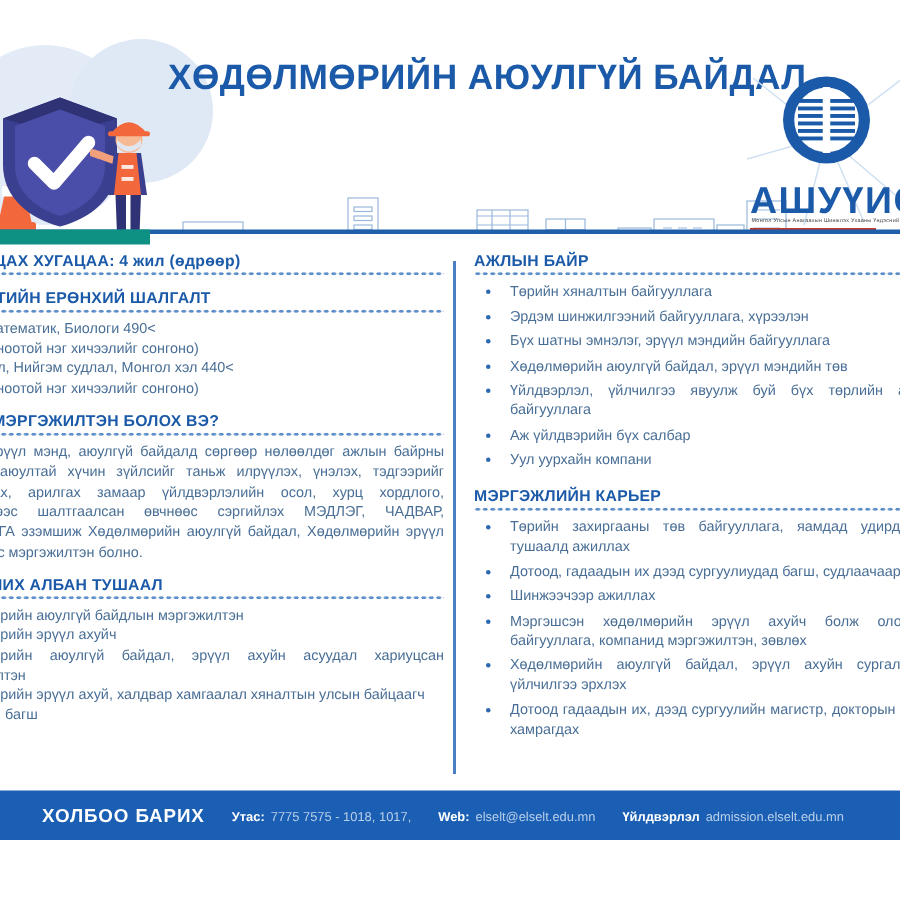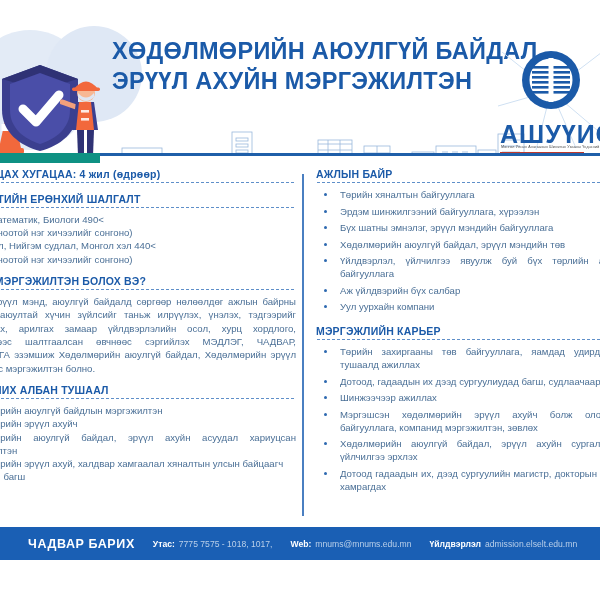--- a/index.html
+++ b/index.html
@@ -141,21 +141,20 @@
 
         <path d="M18 21 q8 9 16 0 v4 q-8 8 -16 0 z" fill="#dfe6f2"></path>
 
         <path d="M14 17 q12 -15 24 0 z" fill="#f2683c"></path>
         <rect x="12" y="15.5" width="28" height="3.4" rx="1.7" fill="#f2683c"></rect>
       </svg>
     </div>
 
     <div class="title-wrap">
       <div class="title-line l1">ХӨДӨЛМӨРИЙН АЮУЛГҮЙ БАЙДАЛ,</div>
-      <div class="title-line l2">ЭРҮҮЛ АХУЙН МЭРГЭЖИЛТЭН</div>
     </div>
 
     <svg class="city" viewBox="0 0 420 46" preserveAspectRatio="none">
       <g fill="none" stroke="#9ab8dc" stroke-width="0.8">
         <rect x="10" y="20" width="40" height="24"></rect>
         <rect x="14" y="26" width="4" height="4"></rect>
           <rect x="22" y="26" width="4" height="4"></rect>
         <rect x="30" y="26" width="4" height="4"></rect>
           <rect x="38" y="26" width="4" height="4"></rect>
         <rect x="14" y="34" width="4" height="4"></rect>
@@ -281,23 +280,23 @@
           <li>Мэргэшсэн хөдөлмөрийн эрүүл ахуйч болж олон улсын байгууллага, компанид мэргэжилтэн, зөвлөх</li>
           <li>Хөдөлмөрийн аюулгүй байдал, эрүүл ахуйн сургалт, зөвлөх үйлчилгээ эрхлэх</li>
           <li>Дотоод гадаадын их, дээд сургуулийн магистр, докторын хөтөлбөрт хамрагдах</li>
         </ul>
       </div>
     </div>
   </div>
 
   <div class="contact">
     <div class="inner">
-      <span class="c-title">ЧАДВАР БАРИХ</span>
+      <span class="c-title">ХОЛБОО БАРИХ</span>
       <span class="c-lab">Утас:</span>
       <span class="c-val">7775 7575 - 1018, 1017,</span>
       <span class="c-lab">Web:</span>
-      <span class="c-val">mnums@mnums.edu.mn</span>
+      <span class="c-val">elselt@elselt.edu.mn</span>
       <span class="c-lab">Үйлдвэрлэл</span>
       <span class="c-val last">admission.elselt.edu.mn</span>
     </div>
   </div>
 
 </div>
 
 </body></html>

